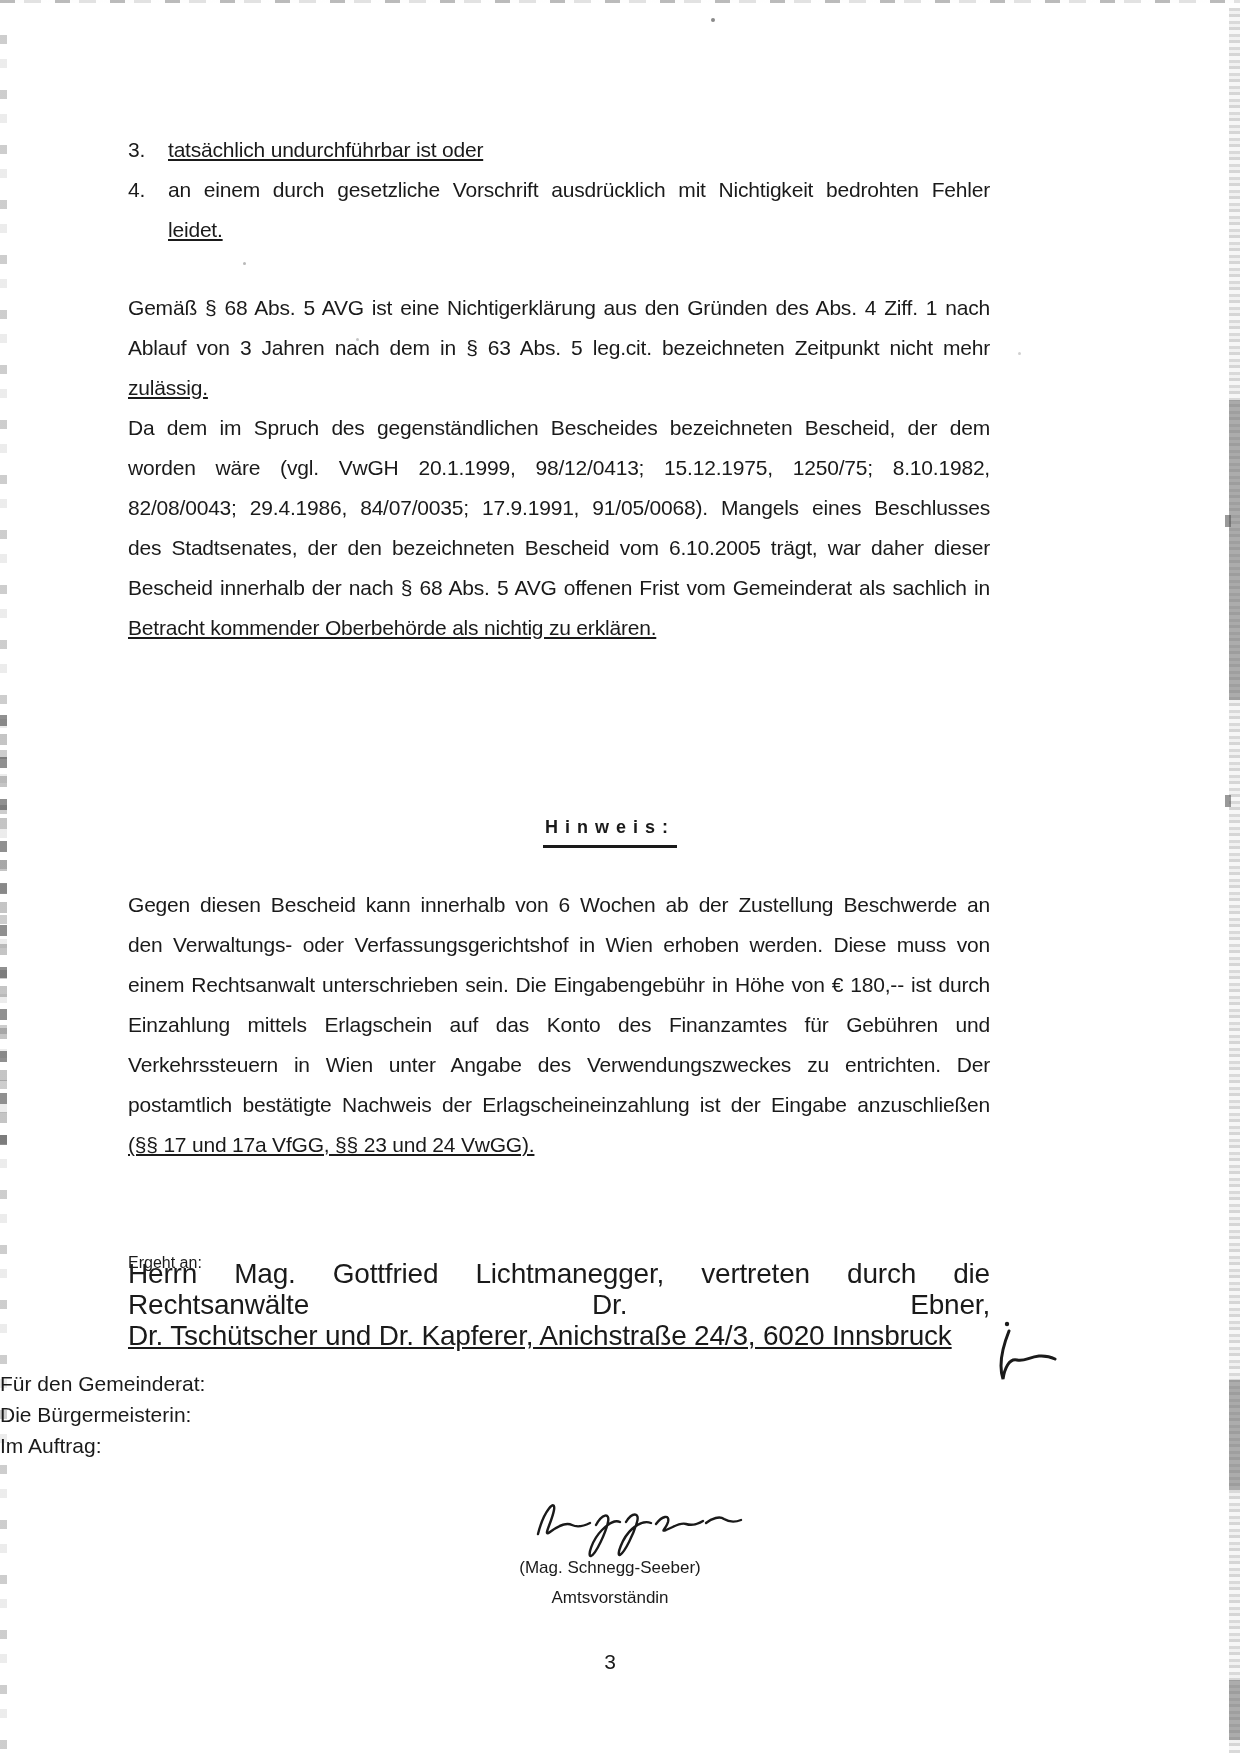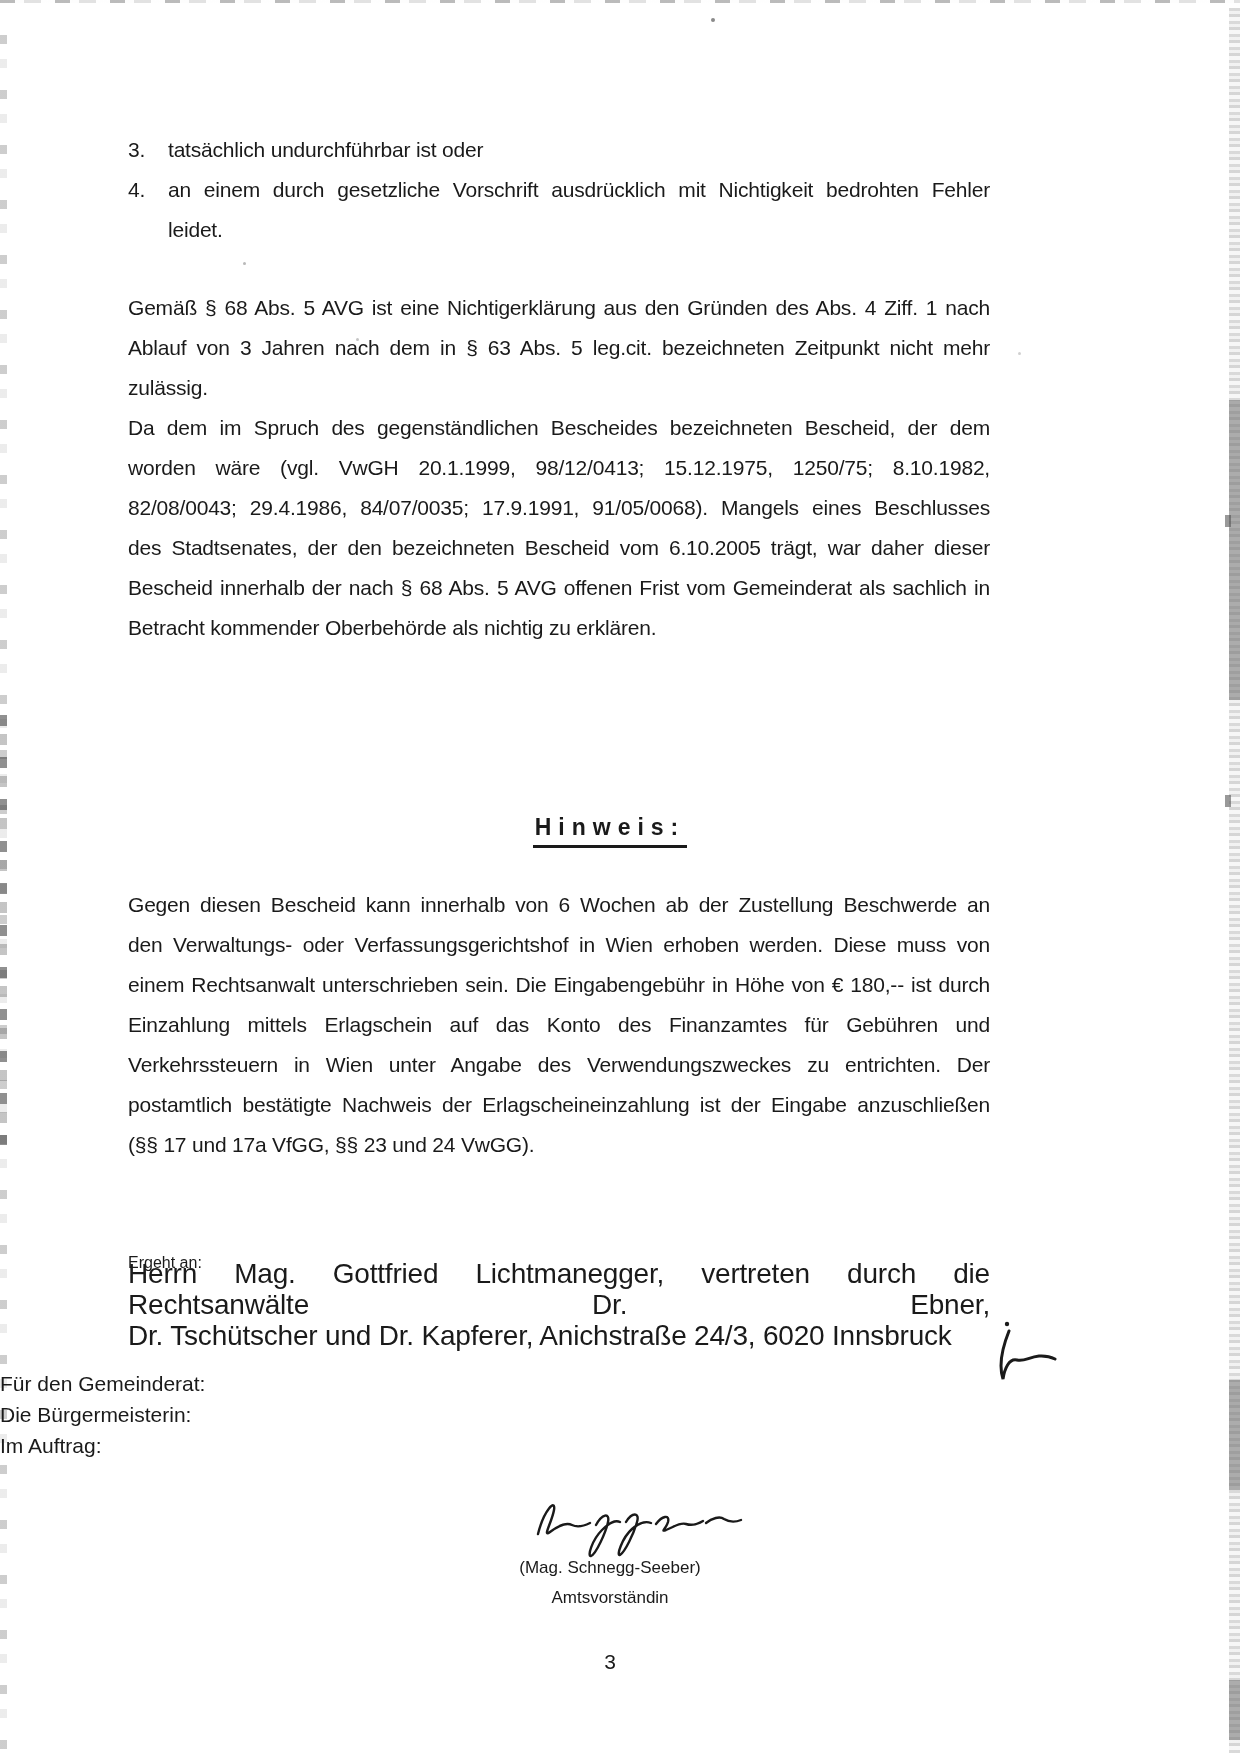--- a/index.html
+++ b/index.html
@@ -42,29 +42,29 @@
   .srd1 { top:400px; height:300px; }
   .srd2 { top:1380px; height:110px; }
   .srd3 { top:1680px; height:60px; }
   .scan-tick { position:absolute; background:#555; opacity:.6; }
   .speck { position:absolute; border-radius:50%; background:#8a8a8a; }
 
   
   .col { position:absolute; left:128px; width:862px; }
   .body-text { font-size:21px; line-height:40px; letter-spacing:-0.2px; }
   .lines > div { text-align:justify; text-align-last:justify; }
-  .lines > div:last-child { text-align-last:left; }
+  .lines > div:last-child { text-align-last:left;text-decoration:underline; }
 
   .list-item { display:flex; }
   .list-item .marker { width:40px; flex:0 0 40px; }
   .list-item .item-body { flex:1; }
 
   .hinweis {
     position:absolute; left:0; right:20px; top:812px;
-    text-align:center; font-size:23px; font-weight:bold; line-height:30px;
+    text-align:center; font-size:18px; font-weight:bold; line-height:30px;
   }
   .hinweis span {
     display:inline-block; letter-spacing:7px; padding:0 2px 3px 2px;
     border-bottom:3px solid #1a1a1a;
   }
 
   .ergeht-heading {
     position:absolute; top:1250px; font-size:16px; line-height:26px;
     text-underline-offset:5px;
     text-decoration-thickness:2px;

